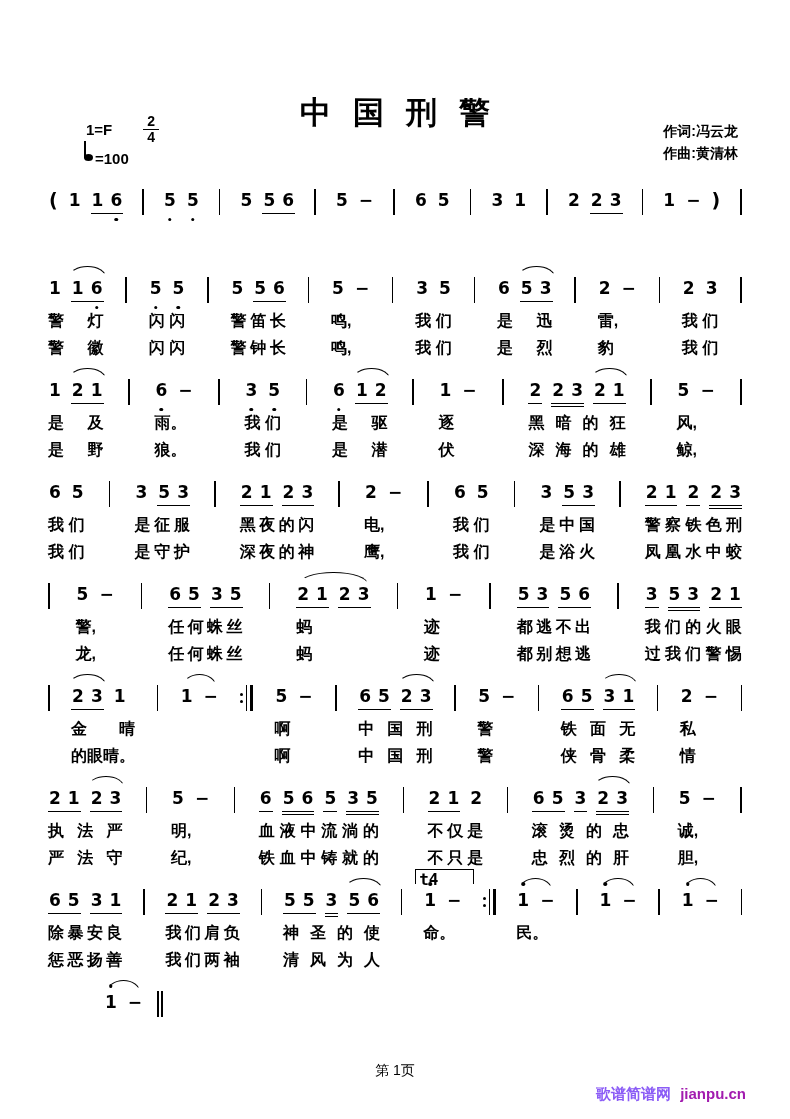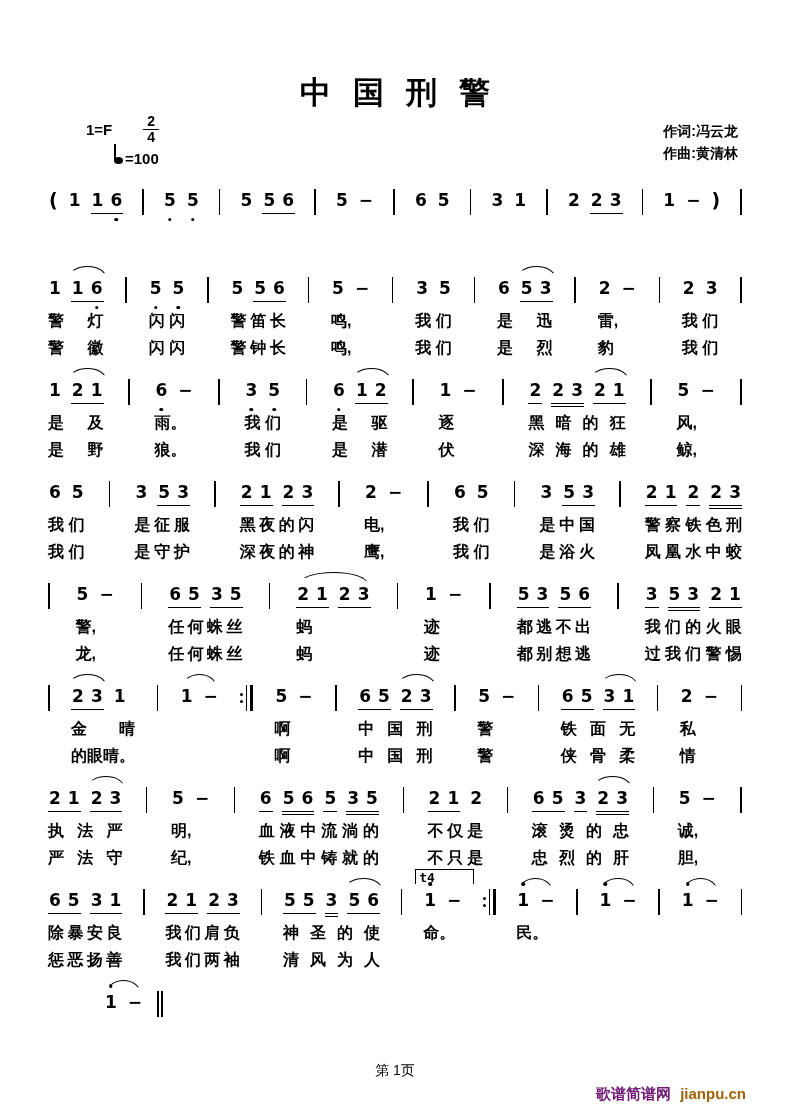--- a/index.html
+++ b/index.html
@@ -6,30 +6,30 @@
   body{
     width:790px;height:1119px;background:#fff;color:#000;
     font-family:"Liberation Sans", sans-serif;
     position:relative;overflow:hidden;
   }
   .page{width:100%;height:100%;position:relative;}
 
   
   .header{position:relative;height:178px;}
   .title{
-    text-align:center;padding-top:72px;
+    text-align:center;padding-top:92px;
     font-family:"DejaVu Serif", serif;
     font-size:31px;font-weight:700;
     letter-spacing:22px;text-indent:22px;
   }
   .meta-left{position:absolute;left:86px;top:114px;font-size:15px;font-weight:700;display:flex;align-items:center;gap:22px;}
   .fraction{display:inline-block;text-align:center;font-size:14px;line-height:1.1;margin-left:9px;}
   .fraction .num{display:block;padding:0 4px;}
   .fraction .den{display:block;border-top:1.5px solid #000;padding:0 4px;}
-  .tempo{position:absolute;left:84px;top:150px;font-size:15px;font-weight:700;display:flex;align-items:flex-end;margin-left:30px;}
+  .tempo{position:absolute;left:84px;top:150px;font-size:15px;font-weight:700;display:flex;align-items:center;}
   .qnote{position:relative;width:9px;height:7px;background:#000;border-radius:50%;margin-right:2px;margin-bottom:3px;}
   .qnote::before{content:'';position:absolute;left:0;bottom:3px;width:2px;height:17px;background:#000;}
   .credits{position:absolute;right:52px;top:121px;font-size:14px;font-weight:700;line-height:1.55;text-align:center;}
 
   
   .score{padding:0 48px;}
   .system{display:flex;justify-content:space-between;align-items:flex-start;
           padding-top:11px;margin-bottom:7px;}
   .system.intro{margin-bottom:50px;}
   .system.final{justify-content:flex-start;margin-left:56px;gap:14px;margin-top:2px;}
@@ -48,39 +48,39 @@
   .tok{font-size:17px;font-weight:700;line-height:22px;position:relative;
        font-family:"DejaVu Sans", sans-serif;}
   .tok.paren{font-size:19px;}
   .tok.od-b::after{content:'';position:absolute;left:50%;transform:translateX(-50%);
     bottom:-10px;width:3.5px;height:3.5px;background:#000;border-radius:50%;}
   .tok.od-a::after{content:'';position:absolute;left:50%;transform:translateX(-50%);
     top:-7px;width:3.5px;height:3.5px;background:#000;border-radius:50%;}
 
   .bracket{position:absolute;top:-20px;left:-8px;right:-12px;height:14px;
     border-top:1.5px solid #000;border-left:1.5px solid #000;border-right:1.5px solid #000;}
-  .bracket-label{position:absolute;top:0;left:3px;font-size:13px;font-weight:700;font-family:"DejaVu Sans Mono", monospace;}
+  .bracket-label{position:absolute;top:0;left:3px;font-size:16px;font-weight:700;font-family:"DejaVu Sans Mono", monospace;}
 
   .lyrics{display:flex;justify-content:space-between;margin-top:7px;min-height:23px;
     font-size:16px;font-weight:700;white-space:nowrap;}
   .lyrics+.lyrics{margin-top:4px;}
   .syll{display:inline-block;}
 
   .bar{width:1.5px;height:26px;background:#000;flex:none;}
   .bar-wrap{display:flex;align-items:center;gap:2.5px;height:26px;flex:none;}
   .bar-wrap .line-thin{width:1.5px;height:26px;background:#000;}
   .bar-wrap .line-thick{width:3px;height:26px;background:#000;}
   .bar-wrap .dots{display:flex;flex-direction:column;justify-content:center;gap:4px;height:26px;}
   .bar-wrap .dot{width:3px;height:3px;border-radius:50%;background:#000;}
 
   
   .footer{position:absolute;left:0;right:0;top:1027px;text-align:center;font-size:14px;margin-top:35px;}
   .watermark{position:absolute;right:44px;top:1085px;font-size:15px;font-weight:700;}
-  .wm-site{color:#701a75;}
-  .wm-domain{color:#a16207;margin-left:5px;}
+  .wm-site{color:#8b5cf6;}
+  .wm-domain{color:#a21caf;margin-left:5px;}
 </style>
 </head>
 <body>
 
 <div class="page">
 
   <div class="header">
     <div class="title">中国刑警</div>
 
     <div class="meta-left">

